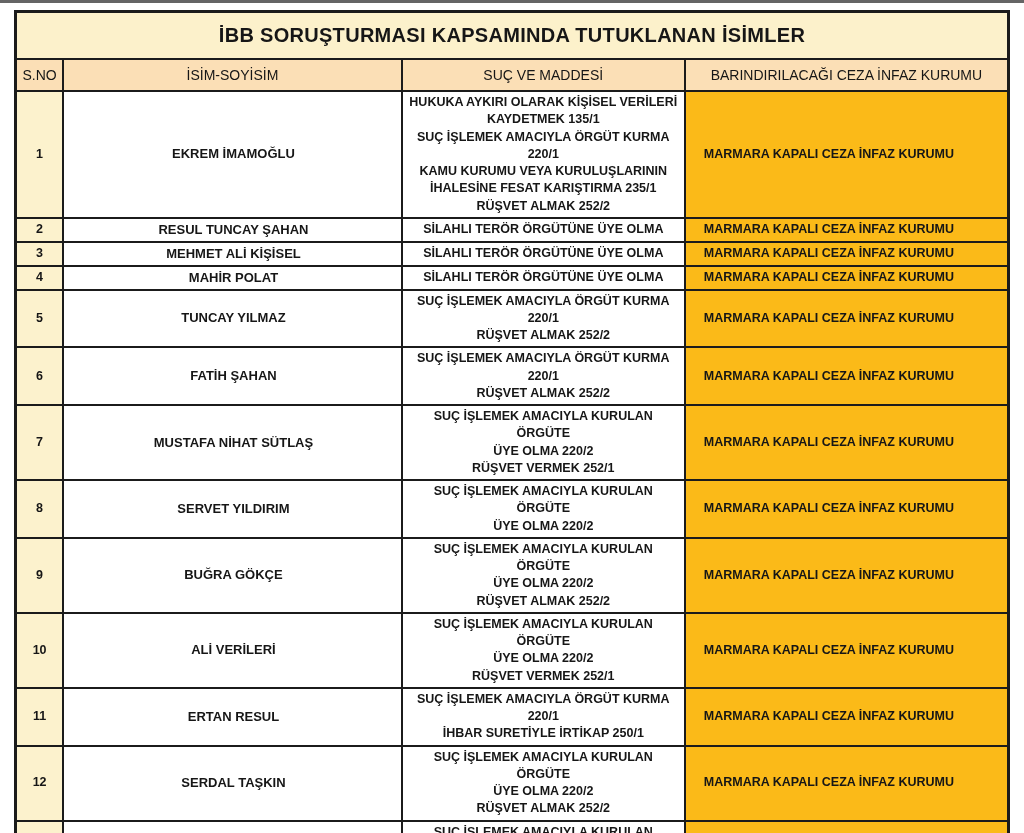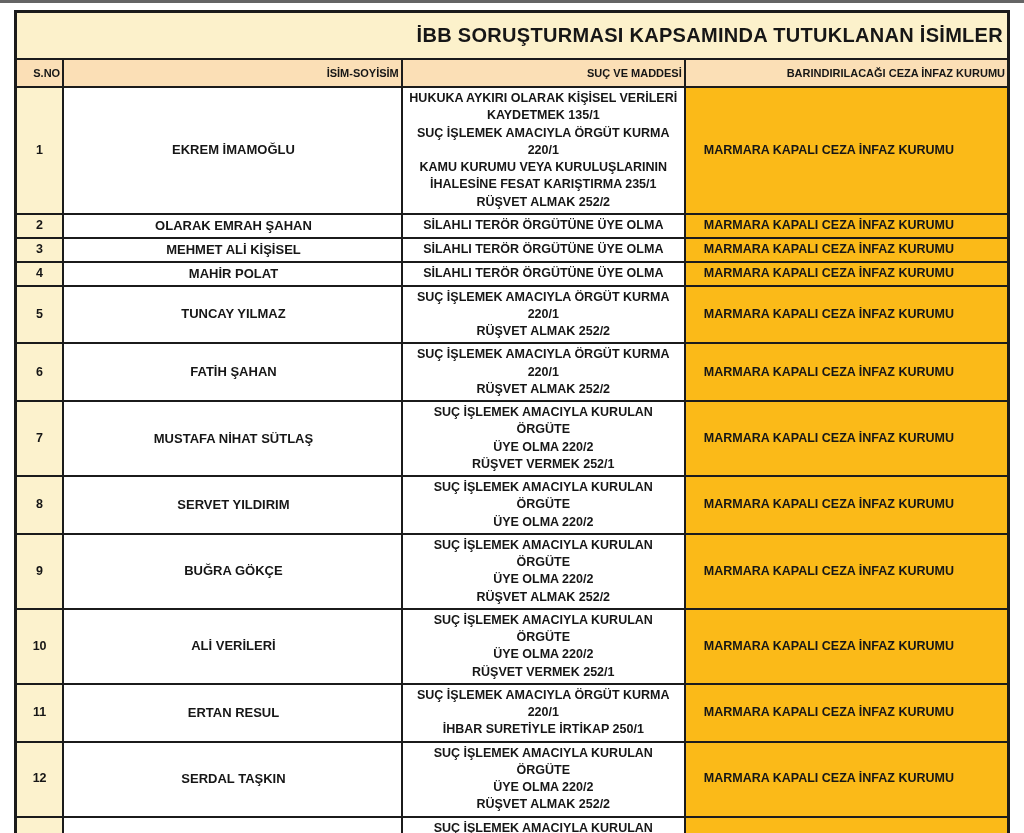--- a/index.html
+++ b/index.html
@@ -27,31 +27,31 @@
     table-layout:fixed;
   }
   .main-table,
   .main-table th,
   .main-table td{
     border:2px solid var(--border);
   }
   .main-table{border-width:3px;}
   .title-cell{
     background:var(--title-bg);
-    text-align:right;
+    text-align:center;
     font-size:20px;
     font-weight:700;
     letter-spacing:.3px;
     padding:11px 4px;
   }
   .header-row th{
     background:var(--header-bg);
-    font-size:11px;
-    font-weight:700;
-    text-align:right;
+    font-size:14px;
+    font-weight:400;
+    text-align:center;
     padding:7px 2px;
   }
   tbody td{
     font-size:12.5px;
     font-weight:600;
     vertical-align:middle;
     padding:2px 3px;
     line-height:1.38;
   }
   td.cell-sno{
@@ -106,21 +106,21 @@
 KAYDETMEK 135/1
 SUÇ İŞLEMEK AMACIYLA ÖRGÜT KURMA 220/1
 KAMU KURUMU VEYA KURULUŞLARININ
 İHALESİNE FESAT KARIŞTIRMA 235/1
 RÜŞVET ALMAK 252/2</td>
     <td class="cell-facility">MARMARA KAPALI CEZA İNFAZ KURUMU</td>
   </tr>
 
   <tr>
     <td class="cell-sno">2</td>
-    <td class="cell-name">OLARAK EMRAH ŞAHAN</td>
+    <td class="cell-name">RESUL TUNCAY ŞAHAN</td>
     <td class="cell-charges">SİLAHLI TERÖR ÖRGÜTÜNE ÜYE OLMA</td>
     <td class="cell-facility">MARMARA KAPALI CEZA İNFAZ KURUMU</td>
   </tr>
 
   <tr>
     <td class="cell-sno">3</td>
     <td class="cell-name">MEHMET ALİ KİŞİSEL</td>
     <td class="cell-charges">SİLAHLI TERÖR ÖRGÜTÜNE ÜYE OLMA</td>
     <td class="cell-facility">MARMARA KAPALI CEZA İNFAZ KURUMU</td>
   </tr>

